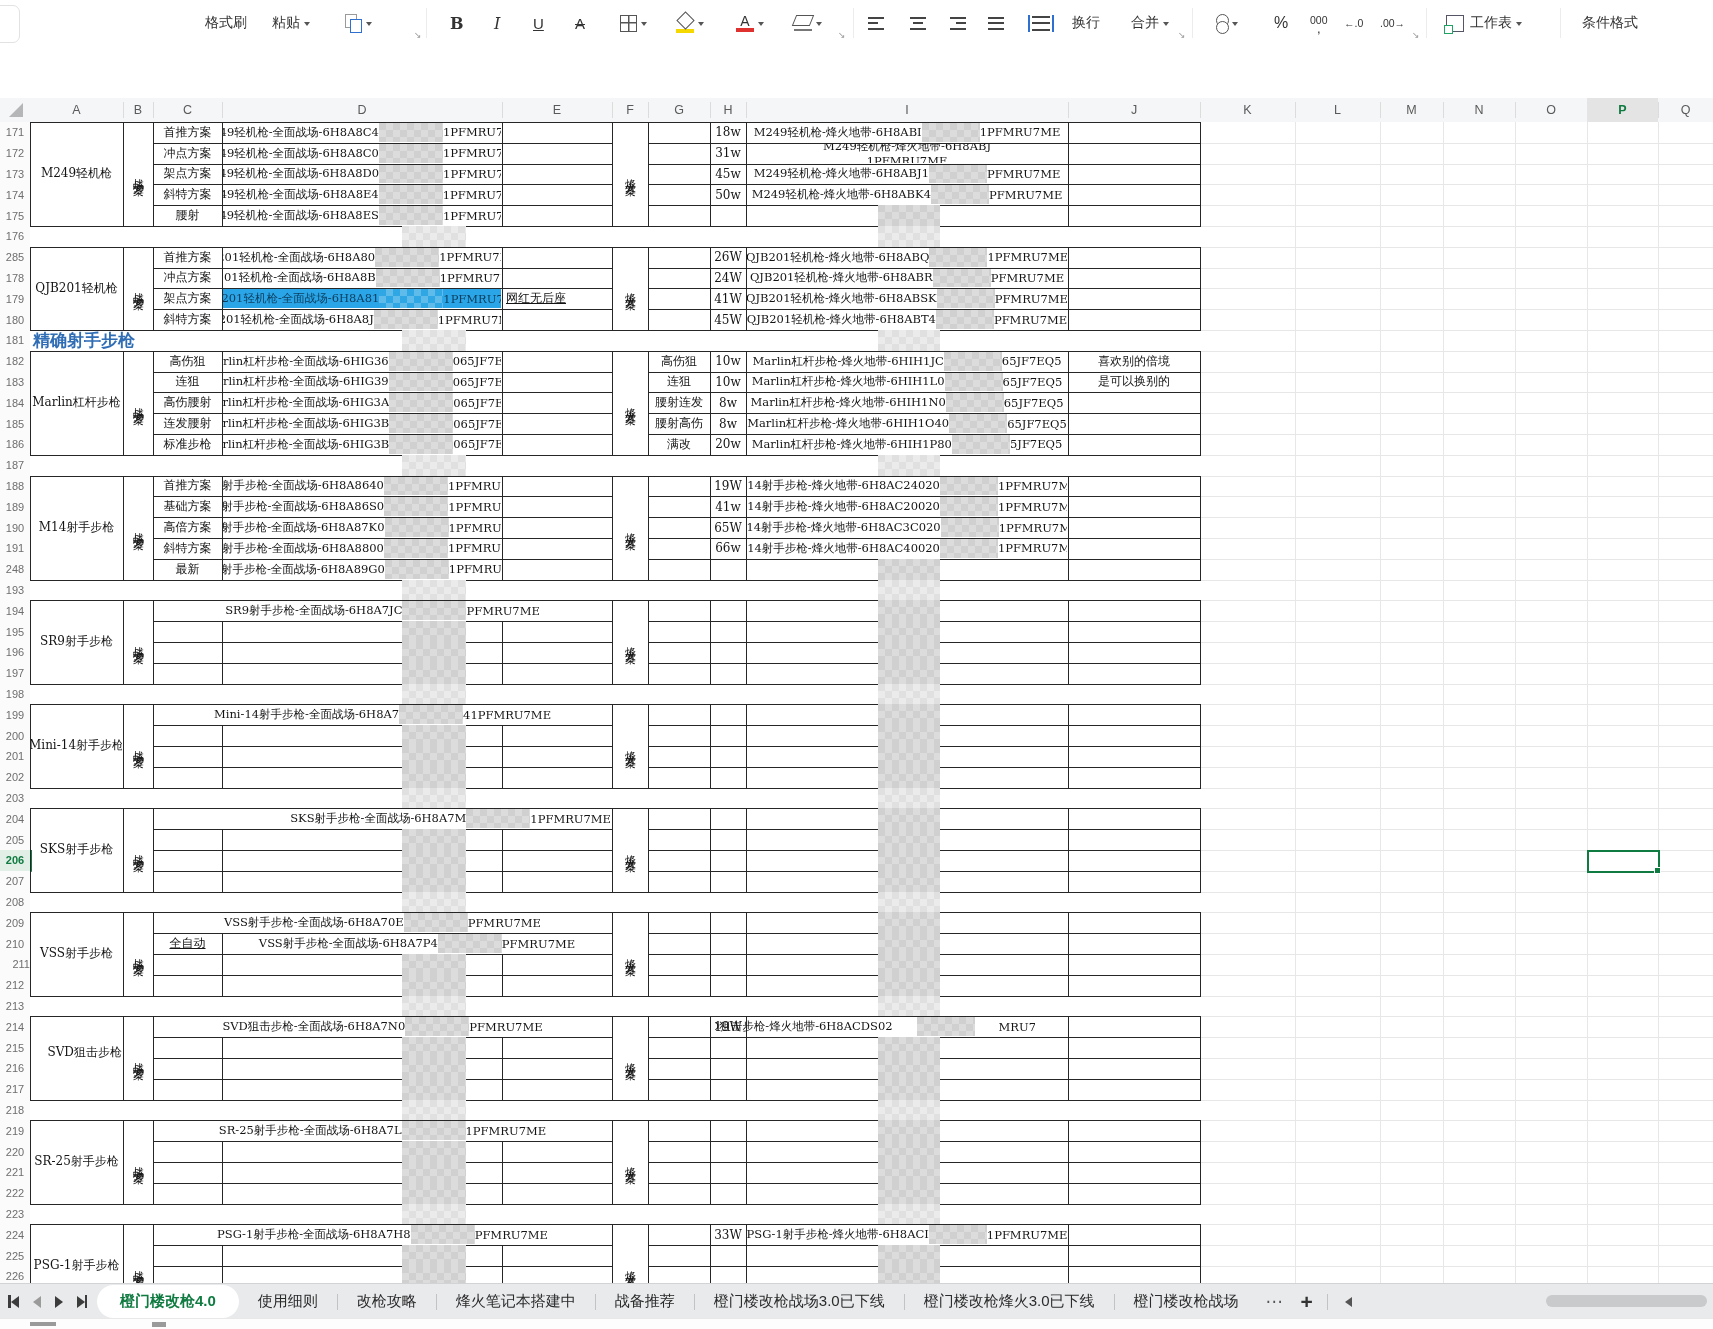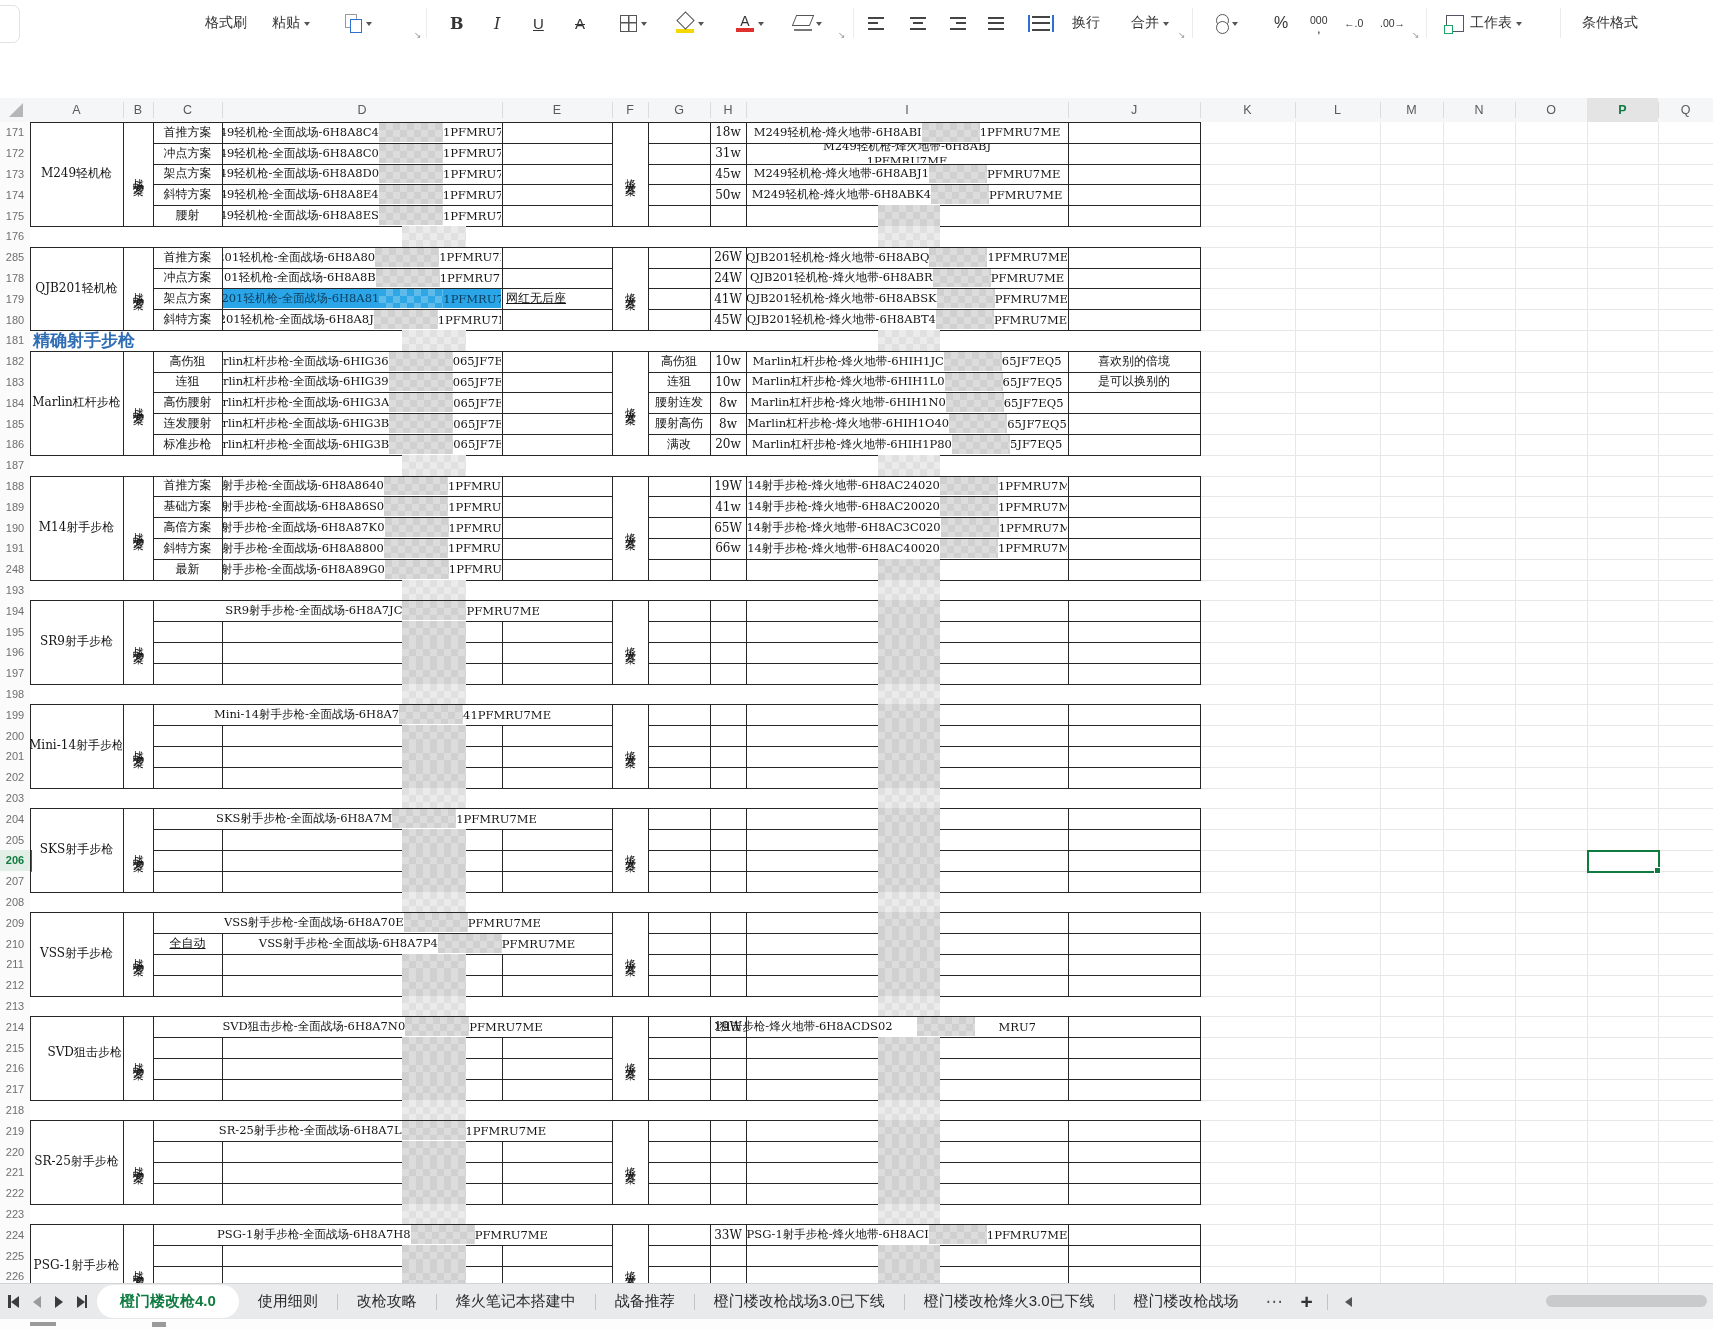--- a/index.html
+++ b/index.html
@@ -488,21 +488,21 @@
       </div>
       <div class="rowhdr" style="top: 769.6px; height: 20.8px;">
         <span>208</span>
       </div>
       <div class="rowhdr" style="top: 790.4px; height: 20.8px;">
         <span>209</span>
       </div>
       <div class="rowhdr" style="top: 811.2px; height: 20.8px;">
         <span>210</span>
       </div>
-      <div class="rowhdr" style="top: 832px; height: 20.8px;">
+      <div class="rowhdr" style="top: 832px; height: 20.8px; justify-content: flex-end;">
         <span>211</span>
       </div>
       <div class="rowhdr" style="top: 852.8px; height: 20.8px;">
         <span>212</span>
       </div>
       <div class="rowhdr" style="top: 873.6px; height: 20.8px;">
         <span>213</span>
       </div>
       <div class="rowhdr" style="top: 894.4px; height: 20.8px;">
         <span>214</span>
@@ -1075,21 +1075,21 @@
       </div>
       <div class="cell vert" style="left: 613px; top: 686.4px; width: 34px; height: 83.2px;">
         <span>烽火方案</span>
       </div>
       <div class="vline" style="left: 222px; top: 707.2px; width: 1px; height: 20.8px; background: rgb(38, 38, 38);"></div>
       <div class="vline" style="left: 502px; top: 707.2px; width: 1px; height: 20.8px; background: rgb(38, 38, 38);"></div>
       <div class="vline" style="left: 222px; top: 728px; width: 1px; height: 20.8px; background: rgb(38, 38, 38);"></div>
       <div class="vline" style="left: 502px; top: 728px; width: 1px; height: 20.8px; background: rgb(38, 38, 38);"></div>
       <div class="vline" style="left: 222px; top: 748.8px; width: 1px; height: 20.8px; background: rgb(38, 38, 38);"></div>
       <div class="vline" style="left: 502px; top: 748.8px; width: 1px; height: 20.8px; background: rgb(38, 38, 38);"></div>
-      <div class="cell codecell" style="left: 148px; top: 687.4px; width: 457px; height: 18.8px;">
+      <div class="cell codecell" style="left: 154px; top: 687.4px; width: 457px; height: 18.8px; justify-content: flex-end;">
         <span>SKS射手步枪-全面战场-6H8A7M</span>
         <div class="gap tile" style="width: 64px;"></div>
         <span>1PFMRU7ME</span>
       </div>
       <div class="hline" style="left: 30px; top: 790.4px; width: 1170px; height: 1px; background: rgb(38, 38, 38);"></div>
       <div class="hline" style="left: 30px; top: 873.6px; width: 1170px; height: 1px; background: rgb(38, 38, 38);"></div>
       <div class="vline" style="left: 30px; top: 790.4px; width: 1px; height: 83.2px; background: rgb(38, 38, 38);"></div>
       <div class="vline" style="left: 1200px; top: 790.4px; width: 1px; height: 84.2px; background: rgb(38, 38, 38);"></div>
       <div class="vline" style="left: 123px; top: 790.4px; width: 1px; height: 83.2px; background: rgb(38, 38, 38);"></div>
       <div class="vline" style="left: 153px; top: 790.4px; width: 1px; height: 83.2px; background: rgb(38, 38, 38);"></div>

